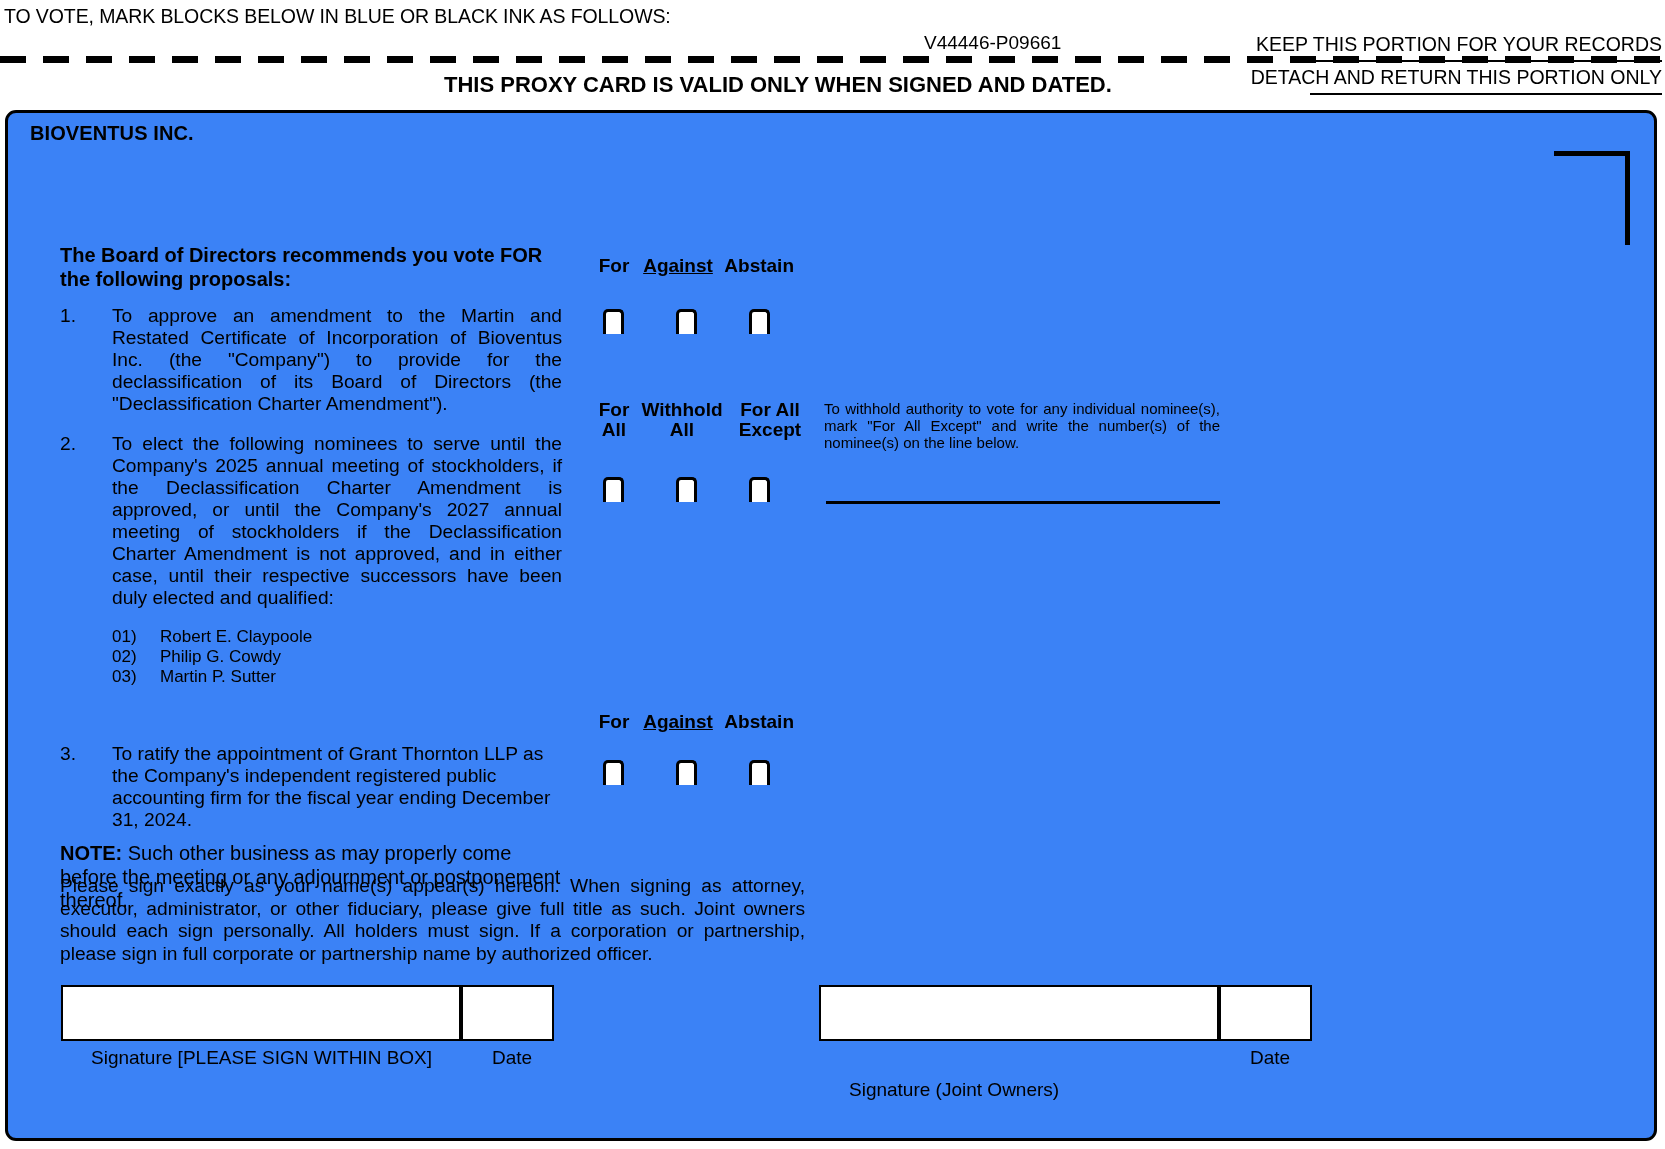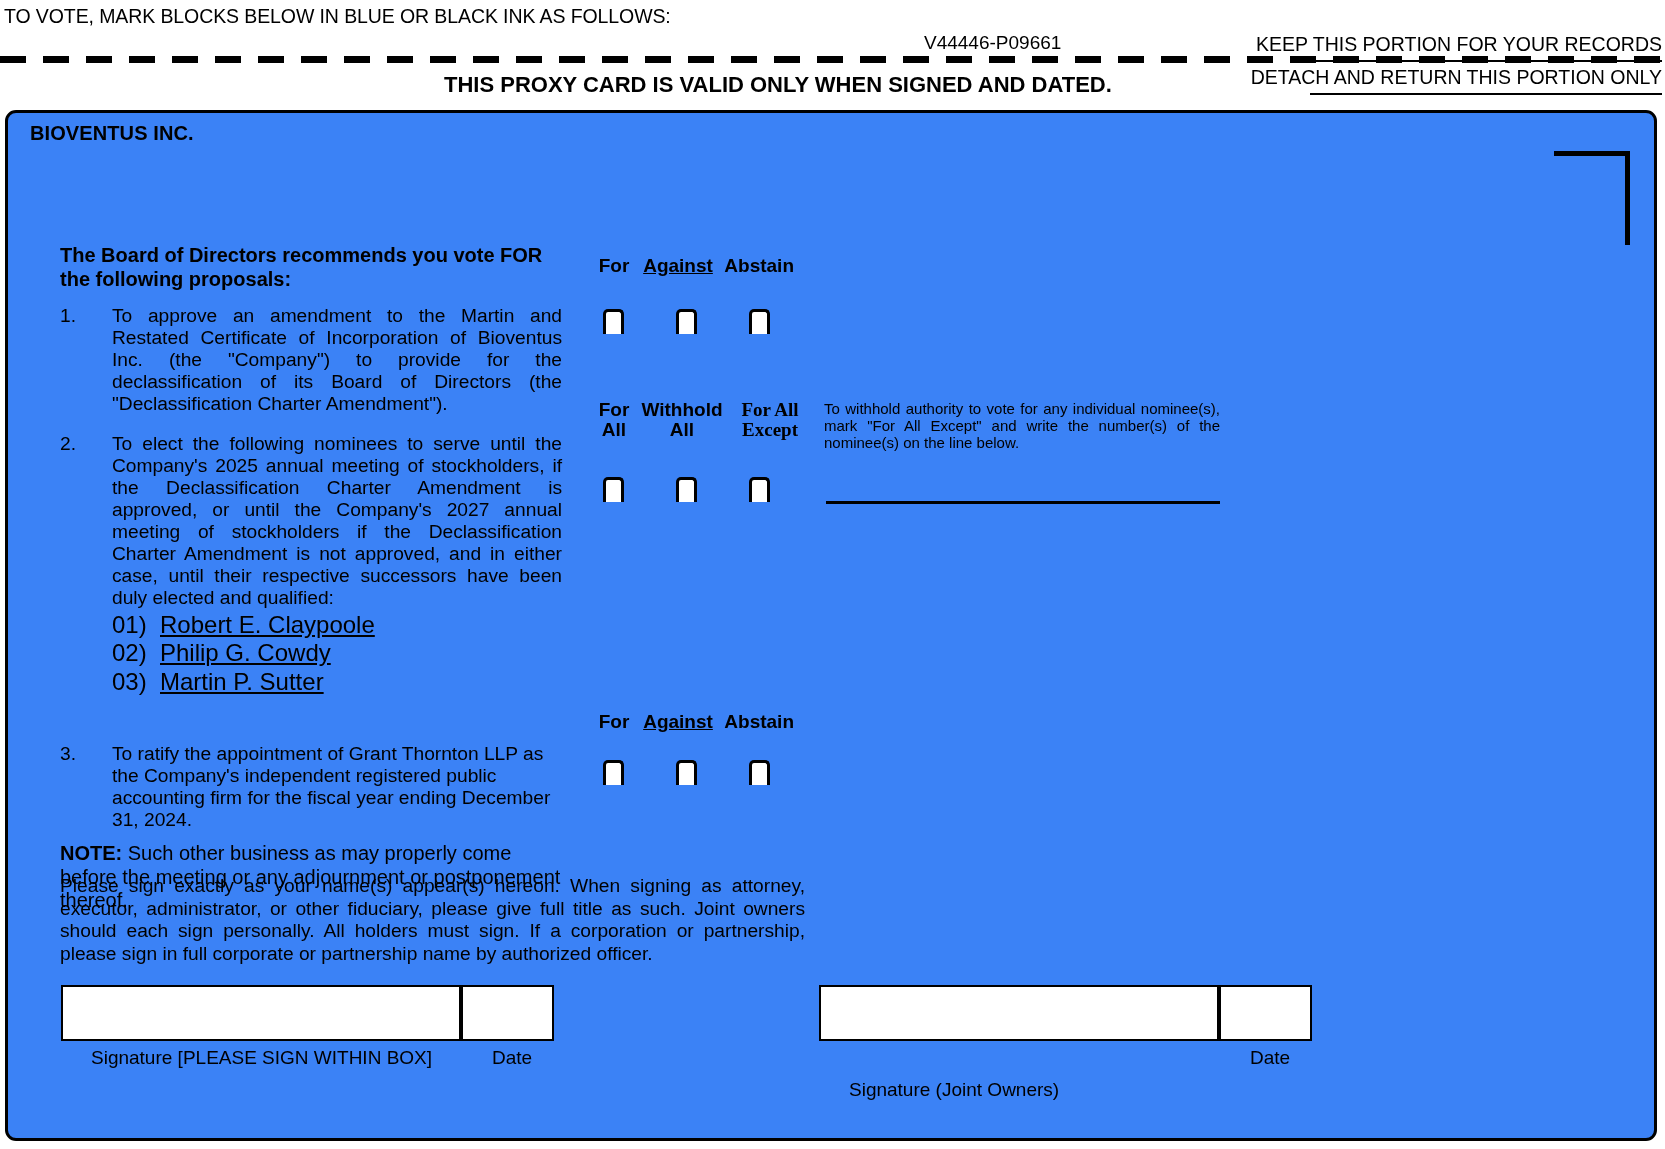--- a/index.html
+++ b/index.html
@@ -161,24 +161,23 @@
   }
   .prop .body.nojust { text-align: left; }
 
   #prop-1 { top: 192px; }
   #prop-2 { top: 320px; }
   #prop-3 { top: 630px; }
 
   .nominees {
     position: absolute;
     left: 104px;
-    top: 498px;
-    font-size: 24px;
+    top: 514px;
+    font-size: 17px;
     line-height: 1.18;
-    text-decoration: underline;
   }
   .nominee-row { white-space: nowrap; }
   .nominee-row .idx {
     display: inline-block;
     width: 48px;
   }
 
   .note-block {
     position: absolute;
     left: 52px;
@@ -223,21 +222,21 @@
     font-weight: bold;
     line-height: 1.06;
   }
   .hdr-2 .col {
     display: inline-block;
     text-align: center;
     vertical-align: top;
   }
   .hdr-2 .k1 { width: 40px; }
   .hdr-2 .k2 { width: 88px; margin-left: 4px; }
-  .hdr-2 .k3 { width: 80px; margin-left: 4px; font-family: Liberation Serif, serif; }
+  .hdr-2 .k3 { width: 80px; margin-left: 4px; }
 
   .cb {
     position: absolute;
     width: 21px;
     height: 25px;
     border: 3px solid #000;
     border-bottom: none;
     border-radius: 5px 5px 0 0;
     box-sizing: border-box;
     background: #fff;

